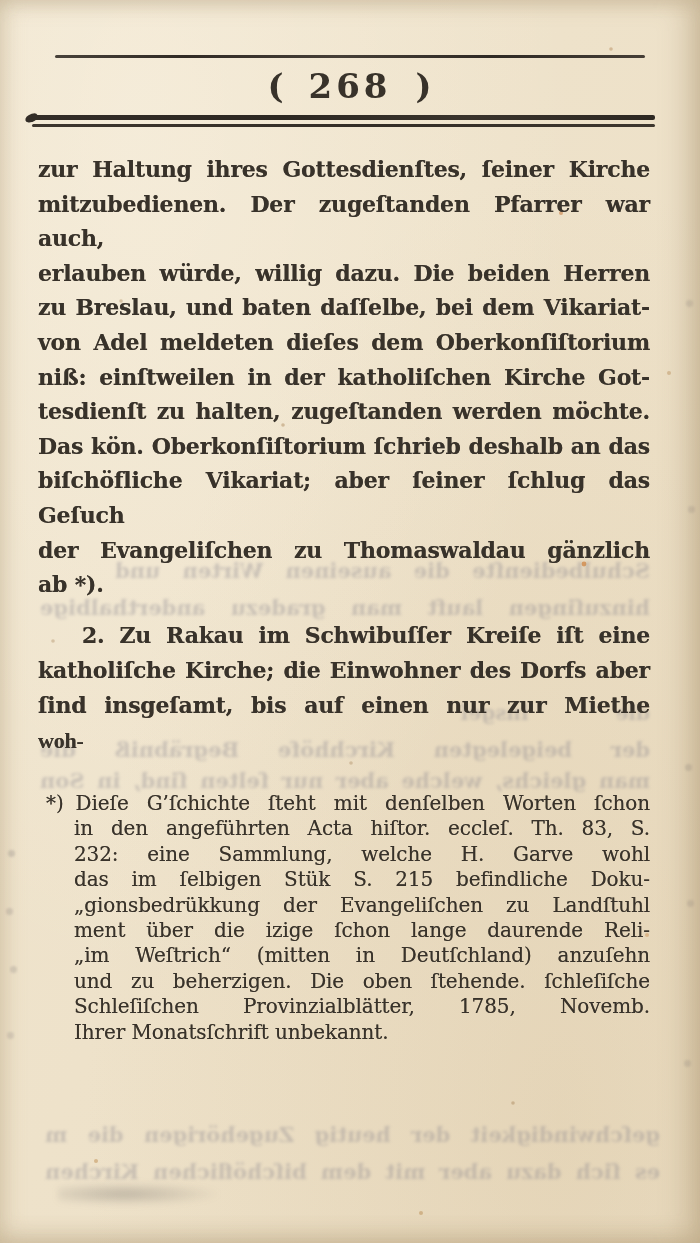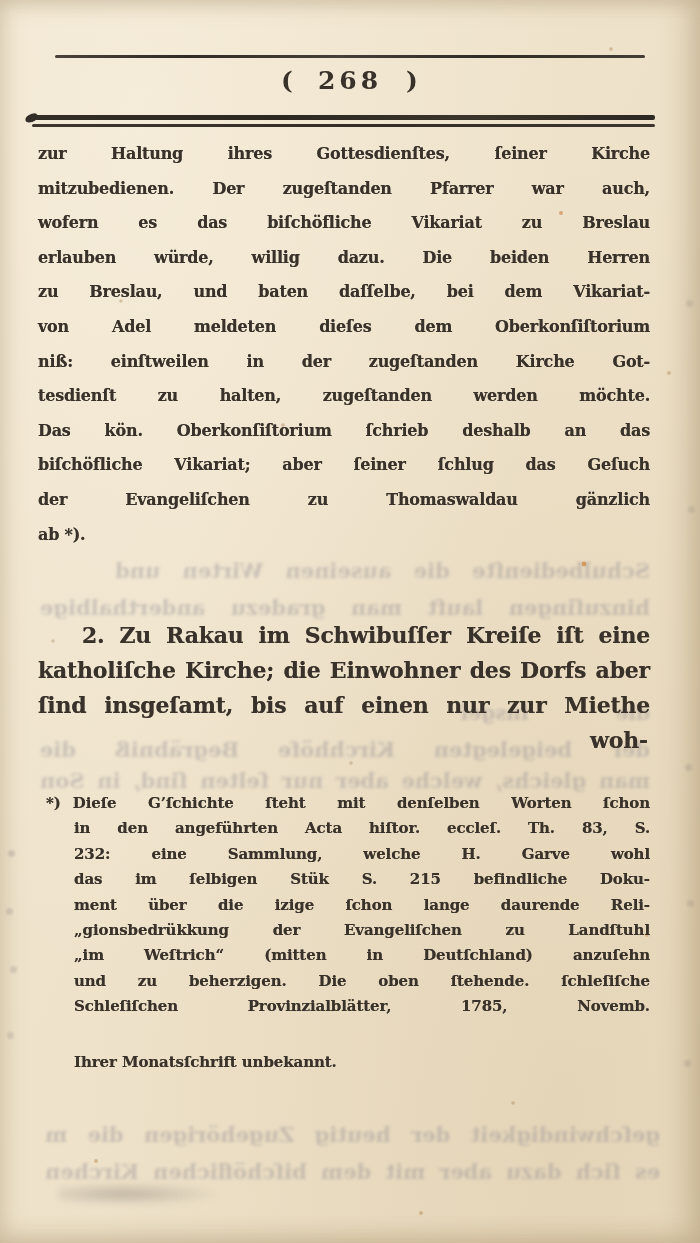--- a/index.html
+++ b/index.html
@@ -47,41 +47,41 @@
     background:linear-gradient(90deg,#48423a 0%,#312b25 22%,#463f37 48%,#2f2a24 74%,#453e36 100%);
     border-radius:2px;
   }
   .rule-double { position:absolute; left:30px; top:115px; width:625px; height:12px; z-index:3; }
   .rule-double .r1 { position:absolute; top:0; left:0; right:0; height:5px; background:linear-gradient(90deg,#332d27,#2d2822 40%,#3a342c 70%,#2d2822); border-radius:2px; }
   .rule-double .r2 { position:absolute; bottom:0; left:2px; right:0; height:3px; background:linear-gradient(90deg,#3d362e,#332d26 55%,#3d362e); border-radius:2px; }
   .rule-blob { position:absolute; left:25px; top:114px; width:13px; height:8px; background:#332d27; border-radius:60% 40% 55% 45%; transform:rotate(-18deg); z-index:3; }
 
   .header {
     position:absolute; top:66px; left:0; width:100%; text-align:center; z-index:3;
-    font-size:25px; font-weight:bold; letter-spacing:1px;
+    font-size:34px; font-weight:bold; letter-spacing:1px;
   }
   .header .paren { margin:0 24px; font-weight:bold; }
   .header .num { letter-spacing:4px; }
 
   
   .textblock { position:absolute; left:38px; width:612px; z-index:4; font-weight:bold; }
-  .p1 { top:137px; font-size:16px; line-height:34.6px; letter-spacing:-0.2px; }
+  .p1 { top:152px; font-size:22px; line-height:34.6px; letter-spacing:-0.2px; }
   .p2 { top:618px; font-size:22px; line-height:35px; letter-spacing:-0.2px; }
   .line {
     text-align:justify; text-align-last:justify; -moz-text-align-last:justify;
     text-shadow:0 0 .5px rgba(52,46,38,.65);
   }
   .line.end { text-align-last:left; -moz-text-align-last:left; }
   .p2 .line.indent { text-indent:44px; }
-  .catchword { text-align:right; padding-right:2px; text-shadow:0 0 .5px rgba(52,46,38,.65); }
+  .catchword { text-align:left; padding-right:2px; text-shadow:0 0 .5px rgba(52,46,38,.65);font-family:Liberation Serif, serif; }
 
-  .footnote { position:absolute; left:46px; top:791px; width:604px; z-index:4; font-size:15px; line-height:25.4px; font-weight:bold; letter-spacing:-0.1px; }
+  .footnote { position:absolute; left:46px; top:791px; width:604px; z-index:4; font-size:20px; line-height:25.4px; font-weight:normal; letter-spacing:-0.1px; }
   .fn-line { text-align:justify; text-align-last:justify; -moz-text-align-last:justify; padding-left:28px; text-shadow:0 0 .4px rgba(52,46,38,.6); }
   .fn-line.first { padding-left:0; }
-  .fn-line.end { text-align-last:left;margin-top:30px; -moz-text-align-last:left; }
+  .fn-line.end { text-align-last:left; -moz-text-align-last:left; }
   .fn-marker { margin-right:12px; }
 
   
   .bleed {
     position:absolute; z-index:2; color:#7e7b87; font-weight:bold;
     transform:scaleX(-1); filter:blur(1.6px); opacity:.33;
     text-align:justify; text-align-last:justify; -moz-text-align-last:justify;
     pointer-events:none; overflow:hidden;
   }
   .bleed-u1 { top:556px; left:115px; width:535px; font-size:21px; line-height:30px; }
@@ -136,25 +136,24 @@
   </div>
   <div class="rule-blob"></div>
   <div class="rule-double">
     <div class="r1"></div>
     <div class="r2"></div>
   </div>
 
   <div class="textblock p1">
     <div class="line">zur Haltung ihres Gottesdienſtes, ſeiner Kirche</div>
     <div class="line">mitzubedienen. Der zugeſtanden Pfarrer war auch,</div>
-    <div class="line">wofern es das biſchöfliche Vikariat zu Breslau</div>
     <div class="line">erlauben würde, willig dazu. Die beiden Herren</div>
     <div class="line">zu Breslau, und baten daſſelbe, bei dem Vikariat-</div>
     <div class="line">von Adel meldeten dieſes dem Oberkonſiſtorium</div>
-    <div class="line">niß: einſtweilen in der zugeſtanden Kirche Got-</div>
+    <div class="line">niß: einſtweilen in der katholiſchen Kirche Got-</div>
     <div class="line">tesdienſt zu halten, zugeſtanden werden möchte.</div>
     <div class="line">Das kön. Oberkonſiſtorium ſchrieb deshalb an das</div>
     <div class="line">biſchöfliche Vikariat; aber ſeiner ſchlug das Geſuch</div>
     <div class="line">der Evangeliſchen zu Thomaswaldau gänzlich</div>
     <div class="line end">ab *).</div>
   </div>
 
   <div class="textblock p2">
     <div class="line indent">2. Zu Rakau im Schwibuſſer Kreiſe iſt eine</div>
     <div class="line">katholiſche Kirche; die Einwohner des Dorfs aber</div>
@@ -162,22 +161,22 @@
     <div class="catchword">woh-</div>
   </div>
 
   <div class="footnote">
     <div class="fn-line first">
       <span class="fn-marker">*)</span><span>Dieſe G’ſchichte ſteht mit denſelben Worten ſchon</span>
     </div>
     <div class="fn-line">in den angeführten Acta hiſtor. eccleſ. Th. 83, S.</div>
     <div class="fn-line">232: eine Sammlung, welche H. Garve wohl</div>
     <div class="fn-line">das im ſelbigen Stük S. 215 befindliche Doku-</div>
+    <div class="fn-line">„gionsbedrükkung der Evangeliſchen zu Landſtuhl</div>
     <div class="fn-line">ment über die izige ſchon lange daurende Reli-</div>
-    <div class="fn-line">„gionsbedrükkung der Evangeliſchen zu Landſtuhl</div>
     <div class="fn-line">„im Weſtrich“ (mitten in Deutſchland) anzuſehn</div>
     <div class="fn-line">und zu beherzigen. Die oben ſtehende. ſchleſiſche</div>
     <div class="fn-line">Schleſiſchen Provinzialblätter, 1785, Novemb.</div>
     <div class="fn-line end">Ihrer Monatsſchrift unbekannt.</div>
   </div>
 
   <div class="vignette"></div>
 </div>
 
 </body></html>

